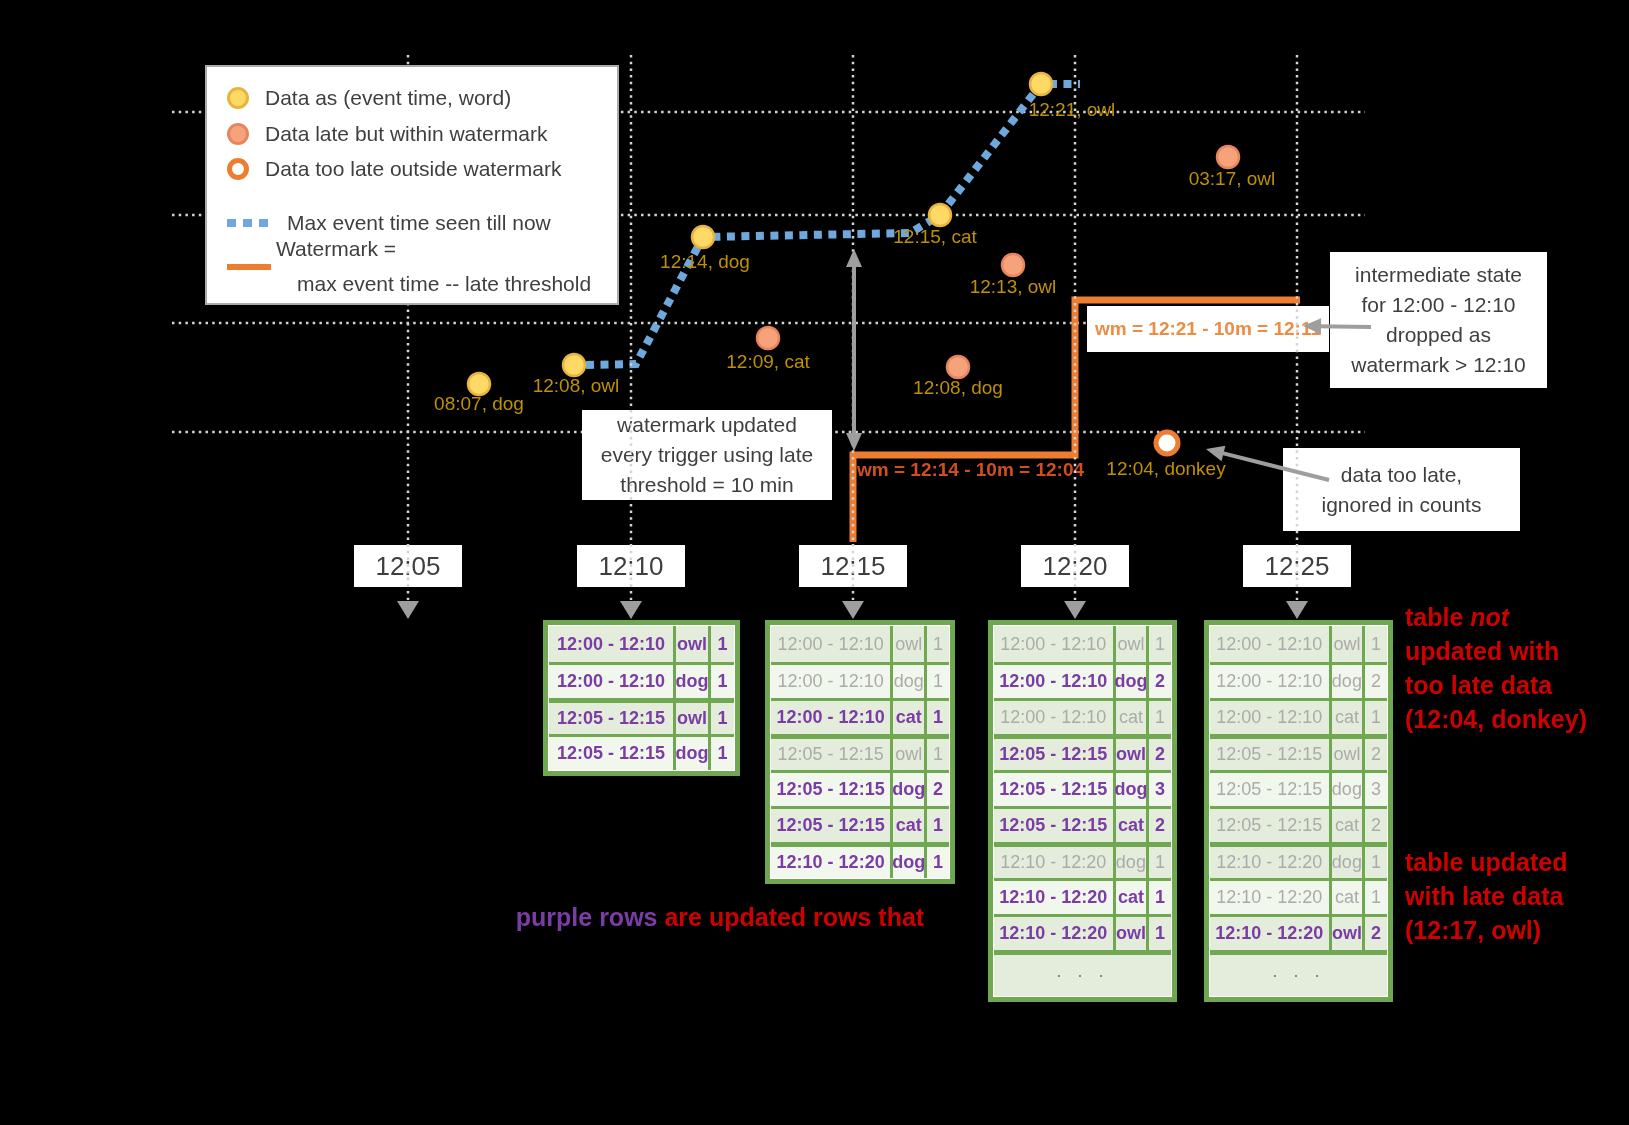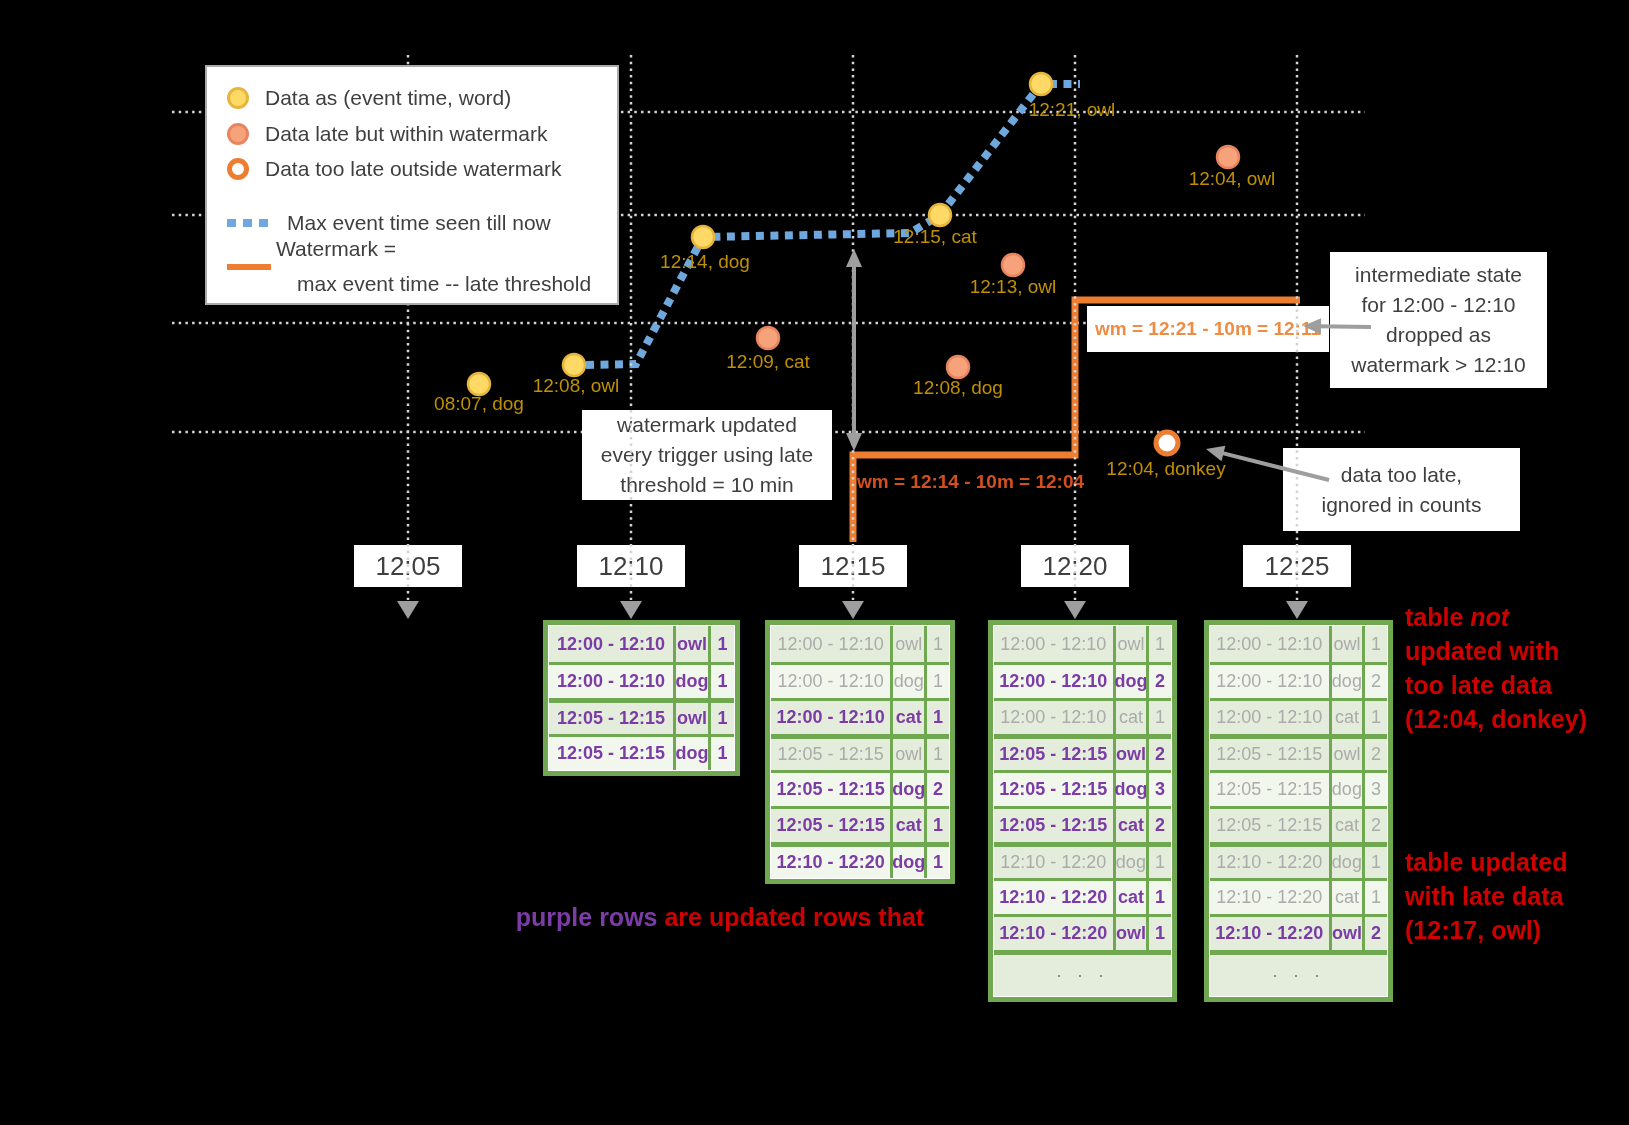--- a/index.html
+++ b/index.html
@@ -78,23 +78,23 @@
     </svg>
     <div id="layer2">
       <span class="ptlabel" style="left: 479px; top: 404px;">08:07, dog</span>
       <span class="ptlabel" style="left: 576px; top: 386px;">12:08, owl</span>
       <span class="ptlabel" style="left: 705px; top: 262px;">12:14, dog</span>
       <span class="ptlabel" style="left: 935px; top: 237px;">12:15, cat</span>
       <span class="ptlabel" style="left: 1072px; top: 110px;">12:21, owl</span>
       <span class="ptlabel" style="left: 768px; top: 362px;">12:09, cat</span>
       <span class="ptlabel" style="left: 1013px; top: 287px;">12:13, owl</span>
       <span class="ptlabel" style="left: 958px; top: 388px;">12:08, dog</span>
-      <span class="ptlabel" style="left: 1232px; top: 179px;">12:04, owl</span>
+      <span class="ptlabel" style="left: 1232px; top: 179px;">03:17, owl</span>
       <span class="ptlabel" style="left: 1166px; top: 469px;">12:04, donkey</span>
-      <div class="wmlabel wm1" style="left: 857px; top: 459px; margin-top: 12px;">wm = 12:14 - 10m = 12:04</div>
+      <div class="wmlabel wm1" style="left: 857px; top: 459px;">wm = 12:14 - 10m = 12:04</div>
       <div class="wmlabel wm2" style="left: 1087px; top: 306px;">wm = 12:21 - 10m = 12:11</div>
       <div class="callout" style="left: 582px; top: 410px; width: 250px; height: 90px;">
         <div>watermark updated</div>
         <div>every trigger using late</div>
         <div>threshold = 10 min</div>
       </div>
       <div class="callout" style="left: 1330px; top: 252px; width: 217px; height: 136px;">
         <div>intermediate state</div>
         <div>for 12:00 - 12:10</div>
         <div>dropped as</div>

